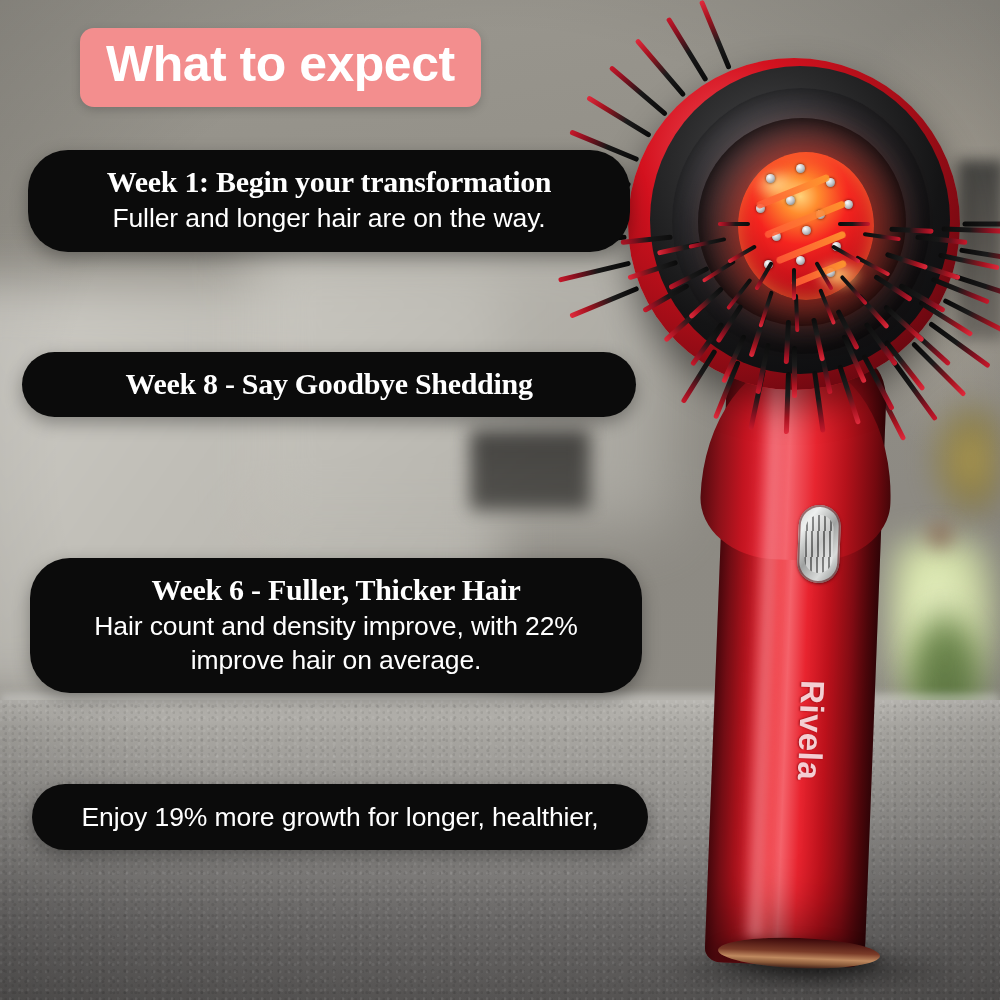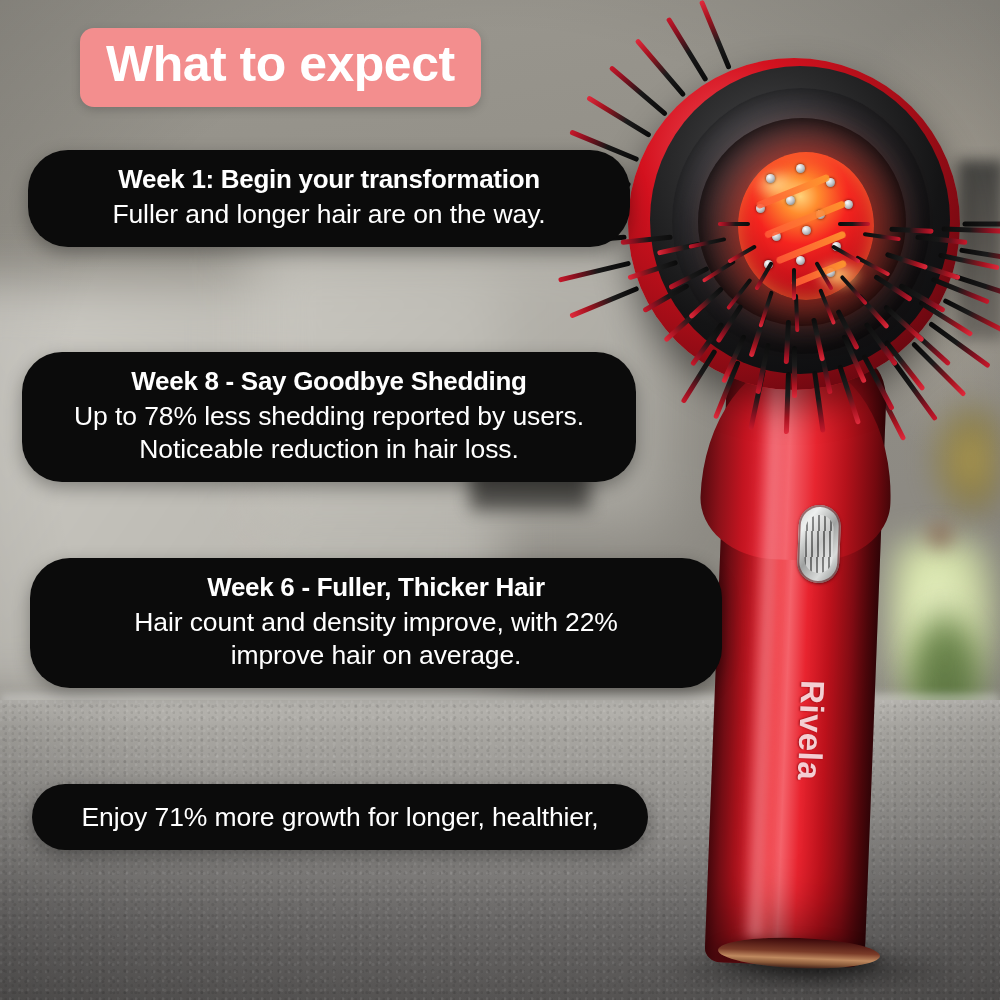--- a/index.html
+++ b/index.html
@@ -234,37 +234,38 @@
     position:absolute;
     background:#0b0b0b;
     border-radius:40px;
     color:#ffffff;
     text-align:center;
     padding:14px 24px 16px;
     box-shadow:0 6px 18px rgba(0,0,0,.33);
   }
   .bubble .bh {
     font-weight:800;
-    font-size:26px;
+    font-size:30px;
     line-height:1.18;
     letter-spacing:-0.3px;
     white-space:nowrap;
+    font-family:Liberation Serif, serif;
   }
   .bubble .bb {
     font-weight:400;
     font-size:26.5px;
     line-height:1.26;
     margin-top:3px;
     letter-spacing:-0.1px;
   }
   .bubble .bb span { display:block; white-space:nowrap; }
 
   #b1 { left:28px;  top:150px; width:602px; }
   #b2 { left:22px;  top:352px; width:614px; }
-  #b3 { left:30px;  top:558px; width:692px; }
+  #b3 { left:30px;  top:558px; width:612px; }
   #b4 { left:32px;  top:784px; width:616px; }
 </style>
 </head>
 <body>
 
 <div id="photo">
   <div class="wall-panel"></div>
   <div class="wall-panel2"></div>
   <div class="tv"></div>
   <div class="art-frame"></div>
@@ -410,31 +411,27 @@
 
 <div class="bubble" id="b1">
   <div class="bh">Week 1: Begin your transformation</div>
   <div class="bb">
     <span>Fuller and longer hair are on the way.</span>
   </div>
 </div>
 
 <div class="bubble" id="b2">
   <div class="bh">Week 8 - Say Goodbye Shedding</div>
-  <div class="bb">
-    <span>Up to 78% less shedding reported by users.</span>
-    <span>Noticeable reduction in hair loss.</span>
-  </div>
 </div>
 
 <div class="bubble" id="b3">
   <div class="bh">Week 6 - Fuller, Thicker Hair</div>
   <div class="bb">
     <span>Hair count and density improve, with 22%</span>
     <span>improve hair on average.</span>
   </div>
 </div>
 
 <div class="bubble" id="b4">
   <div class="bb">
-    <span>Enjoy 71% more growth for longer, healthier,</span>
+    <span>Enjoy 19% more growth for longer, healthier,</span>
   </div>
 </div>
 
 </body></html>

